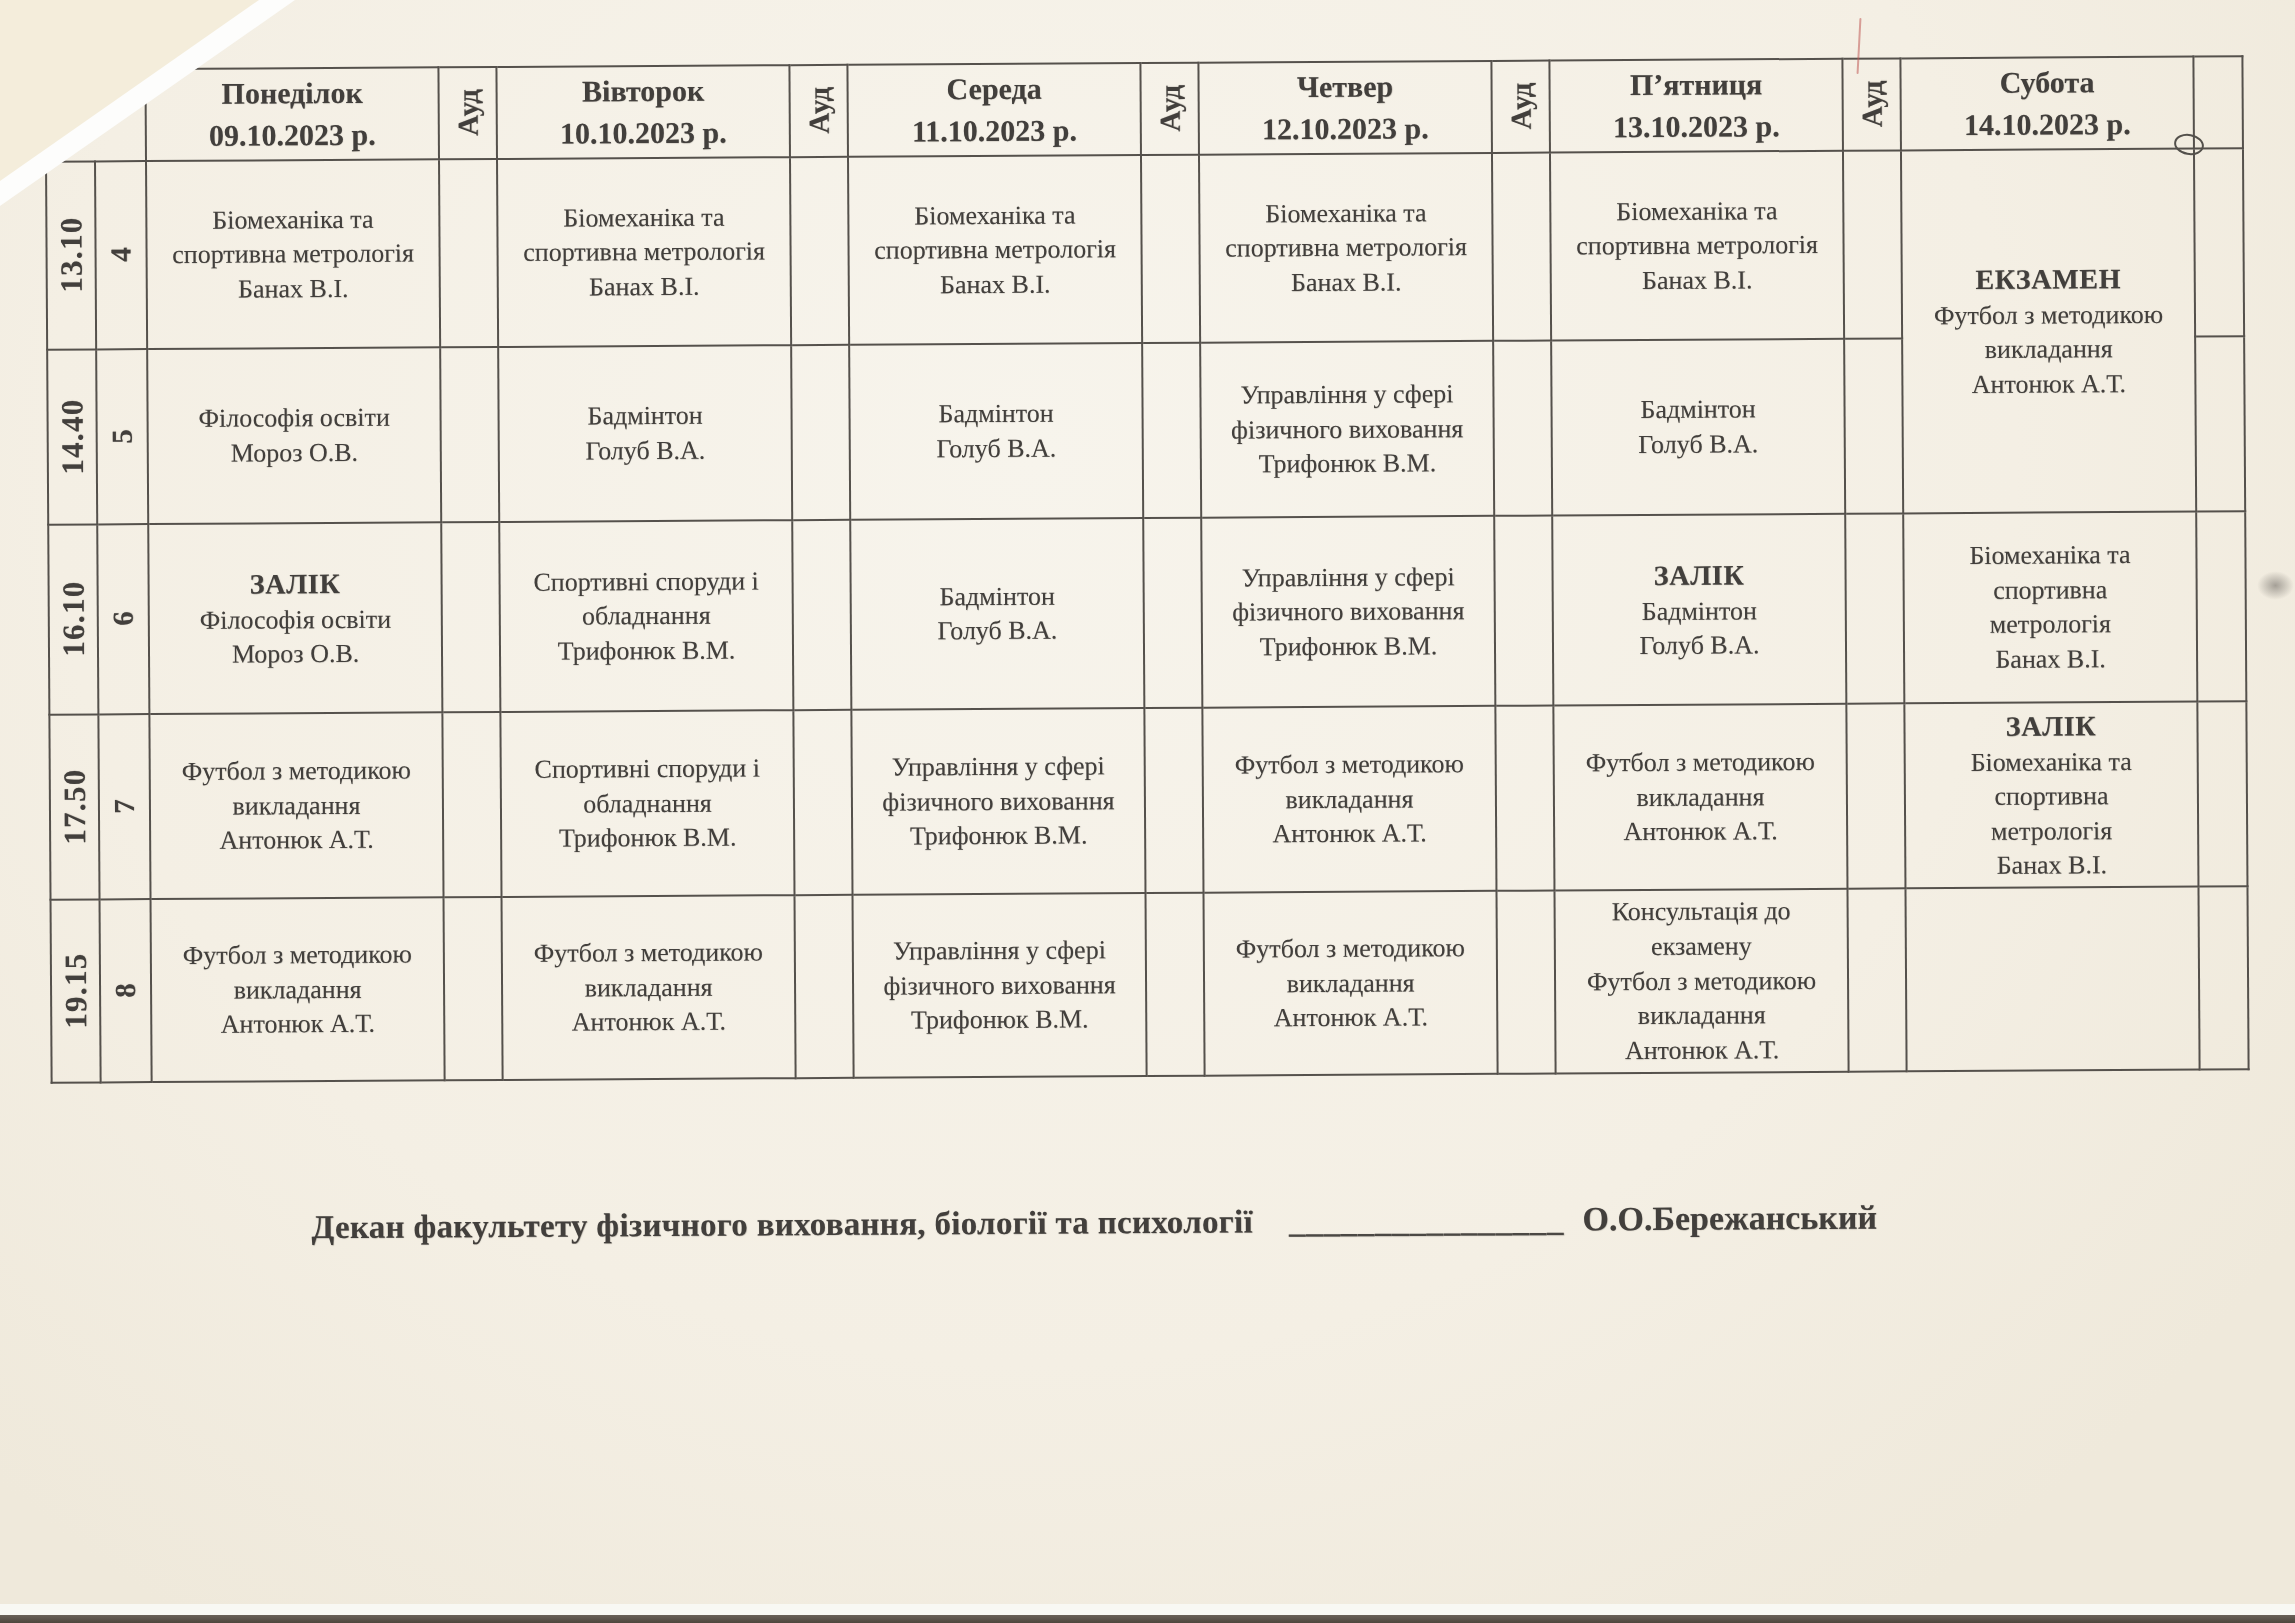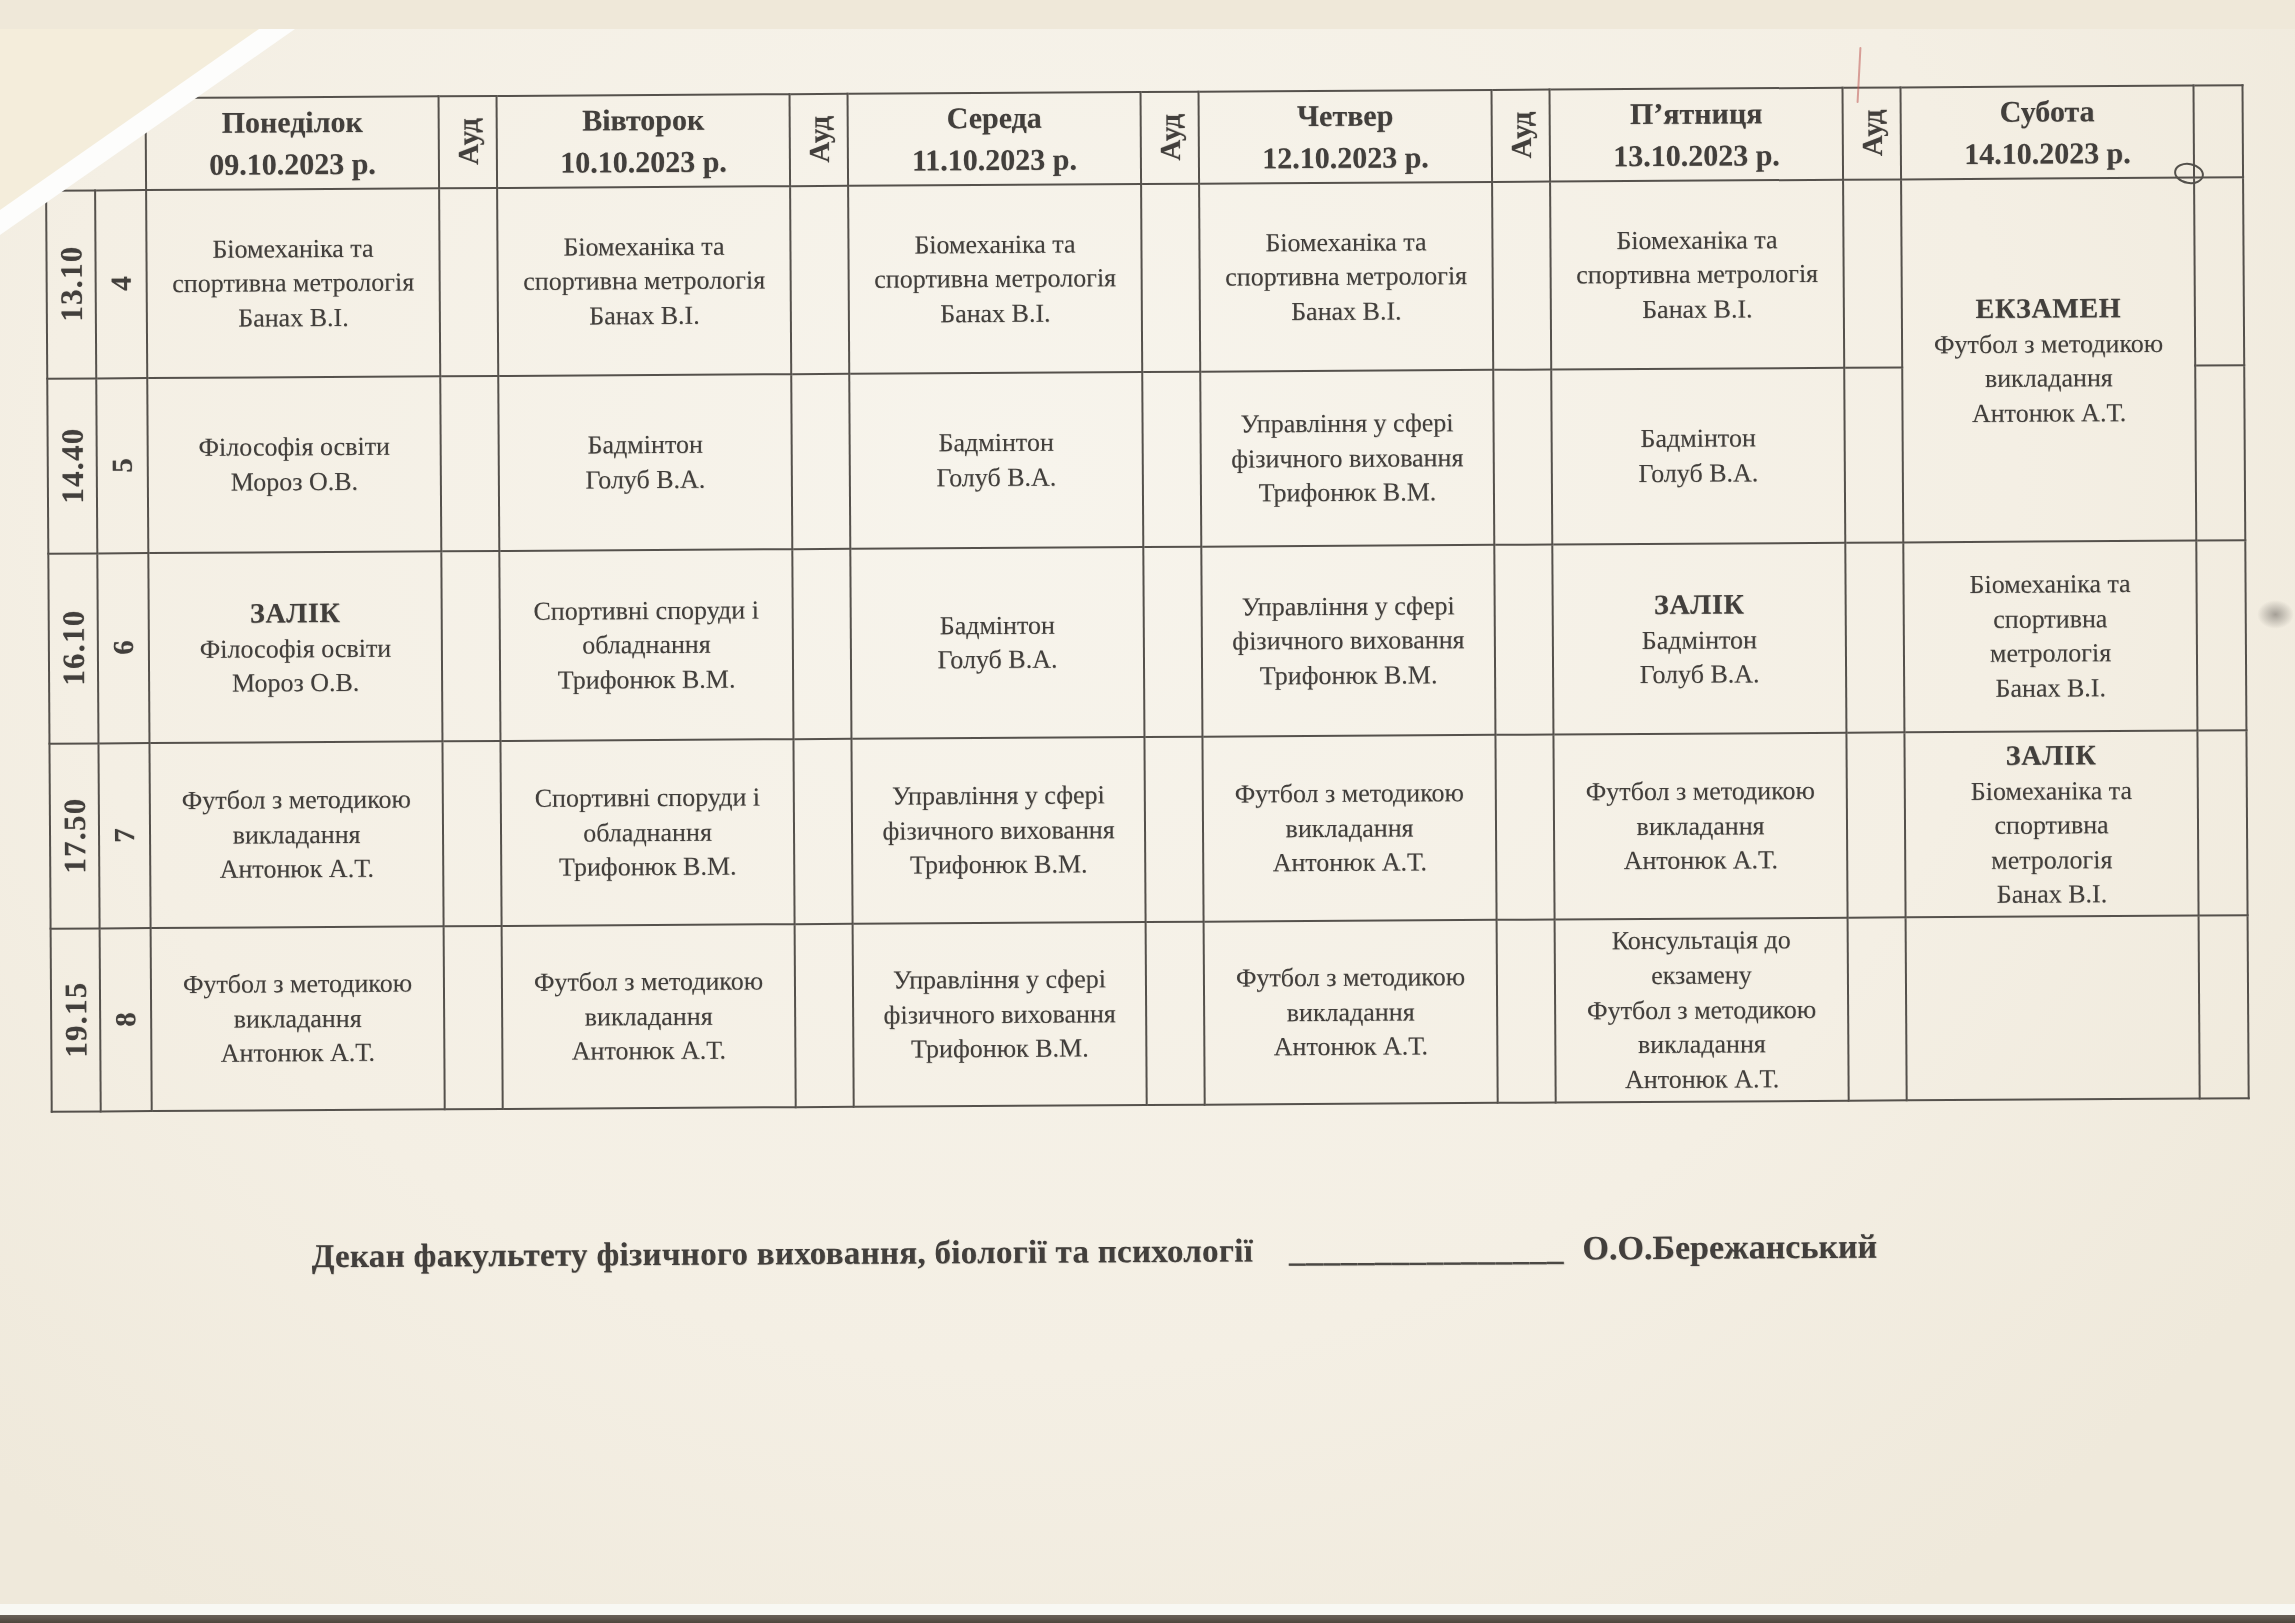--- a/index.html
+++ b/index.html
@@ -5,21 +5,20 @@
   html,body{margin:0;padding:0;}
   body{
     width:2295px;height:1623px;overflow:hidden;position:relative;
     background:#efe8d9;
     font-family:"Liberation Serif","DejaVu Serif",serif;
     color:#423f3c;
   }
   .scan-page{
     position:absolute;inset:0;
     background:radial-gradient(ellipse at 45% 28%, #f7f4ec 0%, #f4efe4 55%, #efe9db 85%);
-    margin-top:29px;
   }
   
   .fold-white{
     position:absolute;left:0;top:0;width:295px;height:206px;
     background:#fdfdfc;
     clip-path:polygon(0 0,295px 0,0 206px);
     filter:drop-shadow(1.3px 1.3px 2px rgba(150,145,130,.45));
   }
   .fold-cream{
     position:absolute;left:0;top:0;width:259px;height:181px;

